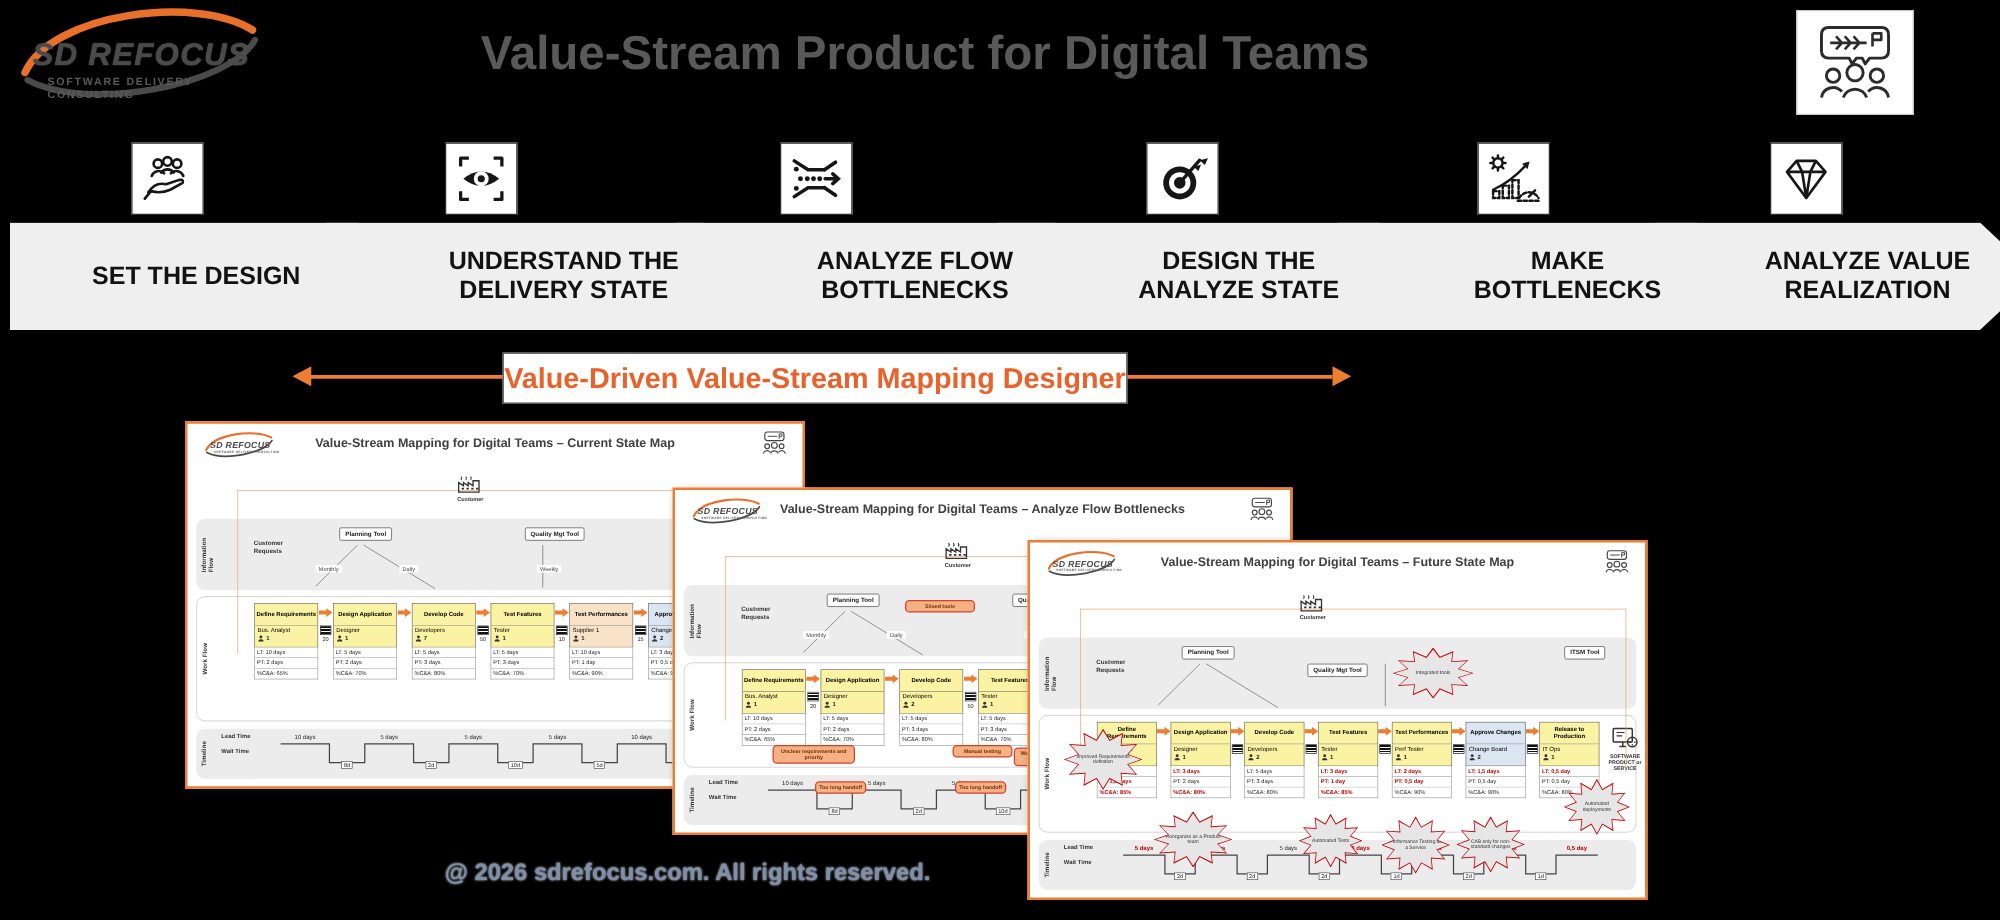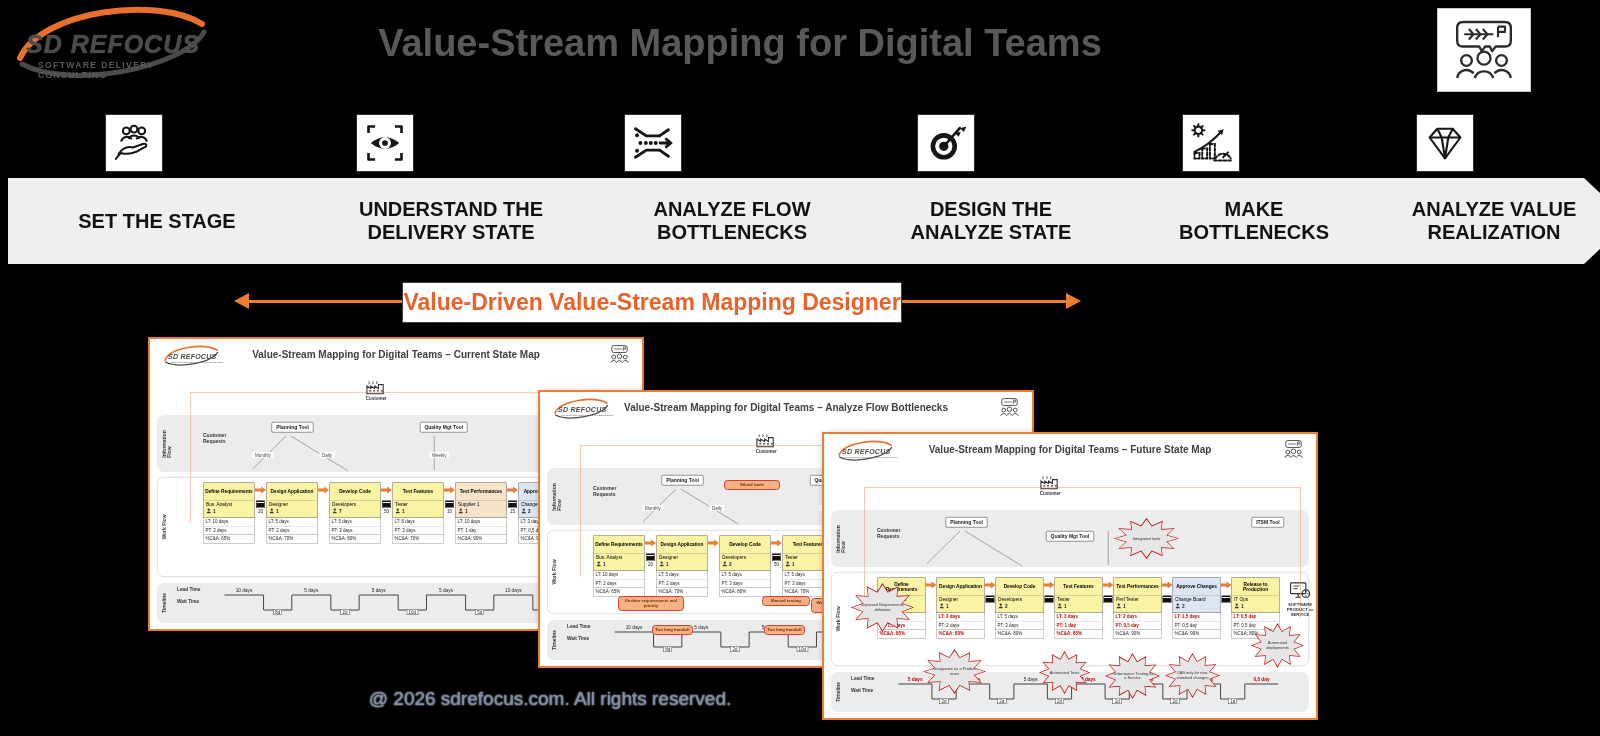--- a/index.html
+++ b/index.html
@@ -129,37 +129,37 @@
   .m-callout{position:absolute;background:#F5B183;border:2px solid #D6402C;border-radius:7px;
              font-size:8.5px;color:#7a3000;font-weight:700;text-align:center;
              padding:3px 2px;line-height:1.15;}
   .m-star{position:absolute;background:#C00000;
           clip-path:polygon(100% 50%,81.9% 58.5%,93.3% 75%,73.3% 73.3%,75% 93.3%,58.5% 81.9%,50% 100%,41.5% 81.9%,25% 93.3%,26.7% 73.3%,6.7% 75%,18.1% 58.5%,0% 50%,18.1% 41.5%,6.7% 25%,26.7% 26.7%,25% 6.7%,41.5% 18.1%,50% 0%,58.5% 18.1%,75% 6.7%,73.3% 26.7%,93.3% 25%,81.9% 41.5%);}
   .m-star-in{position:absolute;left:3px;top:3px;right:3px;bottom:3px;background:#E7E6E6;
              clip-path:inherit;display:flex;align-items:center;justify-content:center;}
   .m-star-t{font-size:8px;color:#333;text-align:center;line-height:1.1;padding:0 8px;}
 
   .copyright{position:absolute;left:550px;top:688px;transform:translateX(-50%);
-             font-size:19px;font-weight:400;color:#7F8FA8;white-space:nowrap;
+             font-size:19px;font-weight:700;color:#7F8FA8;white-space:nowrap;
              text-shadow:0 0 2px #d9e2f0;}
   svg{overflow:visible;}
 </style>
 </head>
 <body>
 
 <div class="logo">
   <svg width="210" height="82" viewBox="0 0 210 82">
     <path d="M12 54 C34 6 150 -8 194 20" fill="none" stroke="#E8702A" stroke-width="6" stroke-linecap="round"></path>
     <path d="M196 28 C176 64 62 86 14 60" fill="none" stroke="#4a4a4a" stroke-width="5" stroke-linecap="round"></path>
   </svg>
   <span class="logo-name">SD REFOCUS</span>
   <span class="logo-tag">SOFTWARE DELIVERY CONSULTING</span>
 </div>
 
-<div class="page-title">Value-Stream Mapping for Digital Teams</div>
+<div class="page-title">Value-Stream Product for Digital Teams</div>
 
 <div class="hdr-icon">
   <svg width="70" height="66" viewBox="0 0 60 56" fill="none" stroke="#2b2b2b" stroke-width="2" stroke-linejoin="round">
     <path d="M12 4 H48 Q53 4 53 9 V20 Q53 25 48 25 H40 l-3 4 -2 -4 h-4 l-3 4 -2 -4 H12 Q7 25 7 20 V9 Q7 4 12 4 Z"></path>
     <path d="M13 14.5 h25 M17 10 l4 4.5 -4 4.5 M23 10 l4 4.5 -4 4.5 M29 10 l4 4.5 -4 4.5" stroke-width="1.8"></path>
     <path d="M42 8 v9 M42 8 h6 v4.5 h-6" stroke-width="1.8"></path>
     <circle cx="15" cy="37" r="4.6"></circle>
       <circle cx="30" cy="35" r="5.6"></circle>
       <circle cx="45" cy="37" r="4.6"></circle>
     <path d="M7 52 a8 8 0 0 1 14 -4 M22 52 a8.5 8.5 0 0 1 16 0 M39 48 a8 8 0 0 1 14 4"></path>
@@ -225,21 +225,21 @@
   </svg>
 </div>
 <div class="icon-box i6">
   <svg viewBox="0 0 40 40" fill="none" stroke="#161616" stroke-width="1.9" stroke-linejoin="round">
     <path d="M13 7 H27 L34 15 L20 34 L6 15 Z"></path>
     <path d="M6 15 H34 M13 7 L17 15 L20 34 M27 7 L23 15 L20 34"></path>
   </svg>
 </div>
 
 <div class="chev first c1">
-    <span>SET THE STAGE</span>
+    <span>SET THE DESIGN</span>
   </div>
 <div class="chev mid c2">
     <span>UNDERSTAND THE DELIVERY STATE</span>
   </div>
 <div class="chev mid c3">
     <span>ANALYZE FLOW BOTTLENECKS</span>
   </div>
 <div class="chev mid c4">
     <span>DESIGN THE ANALYZE STATE</span>
   </div>

